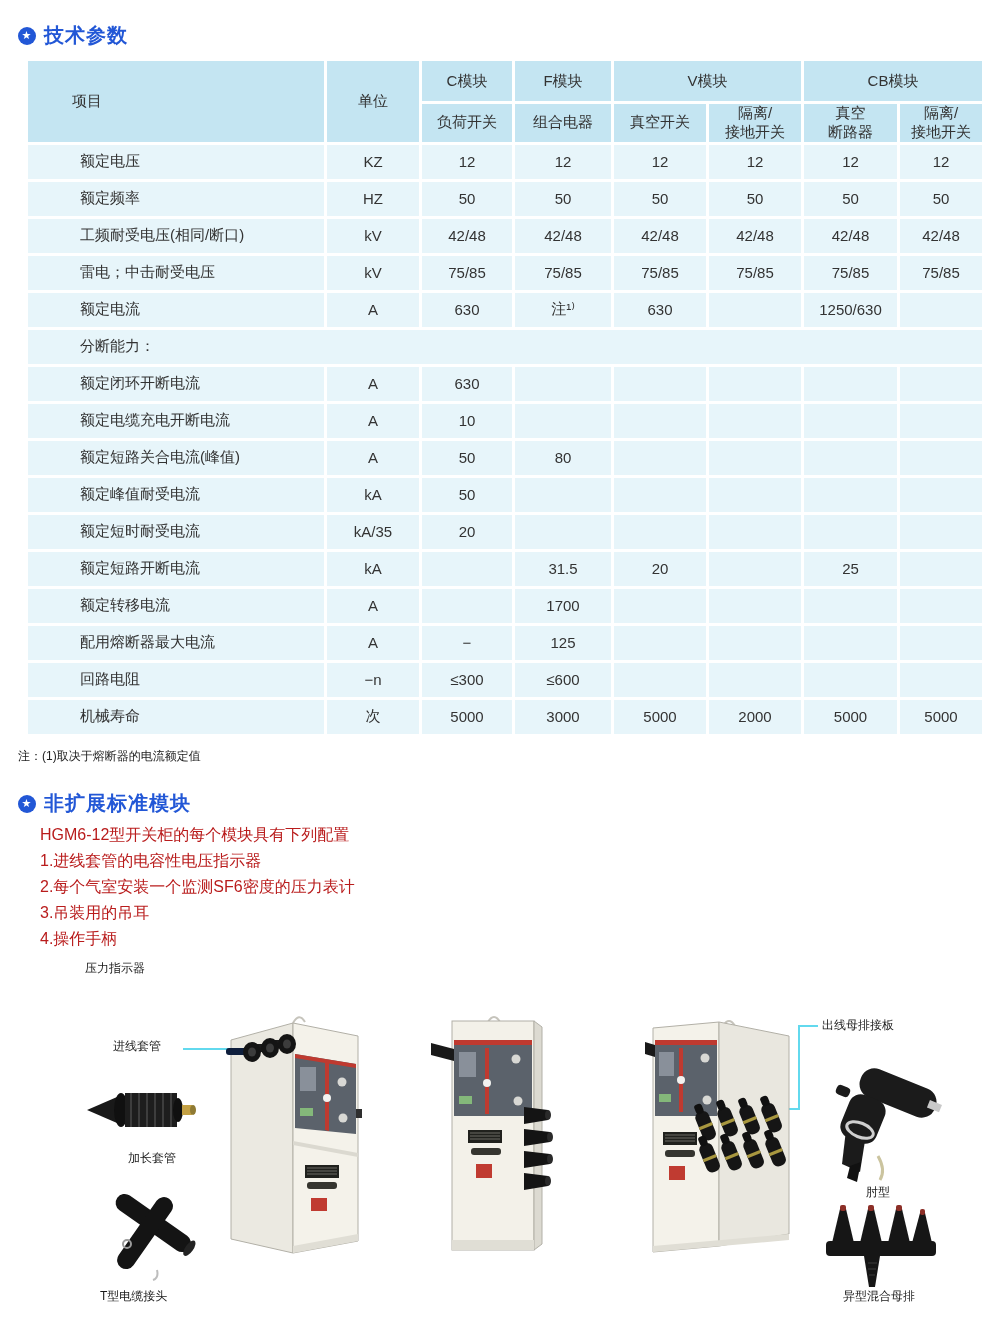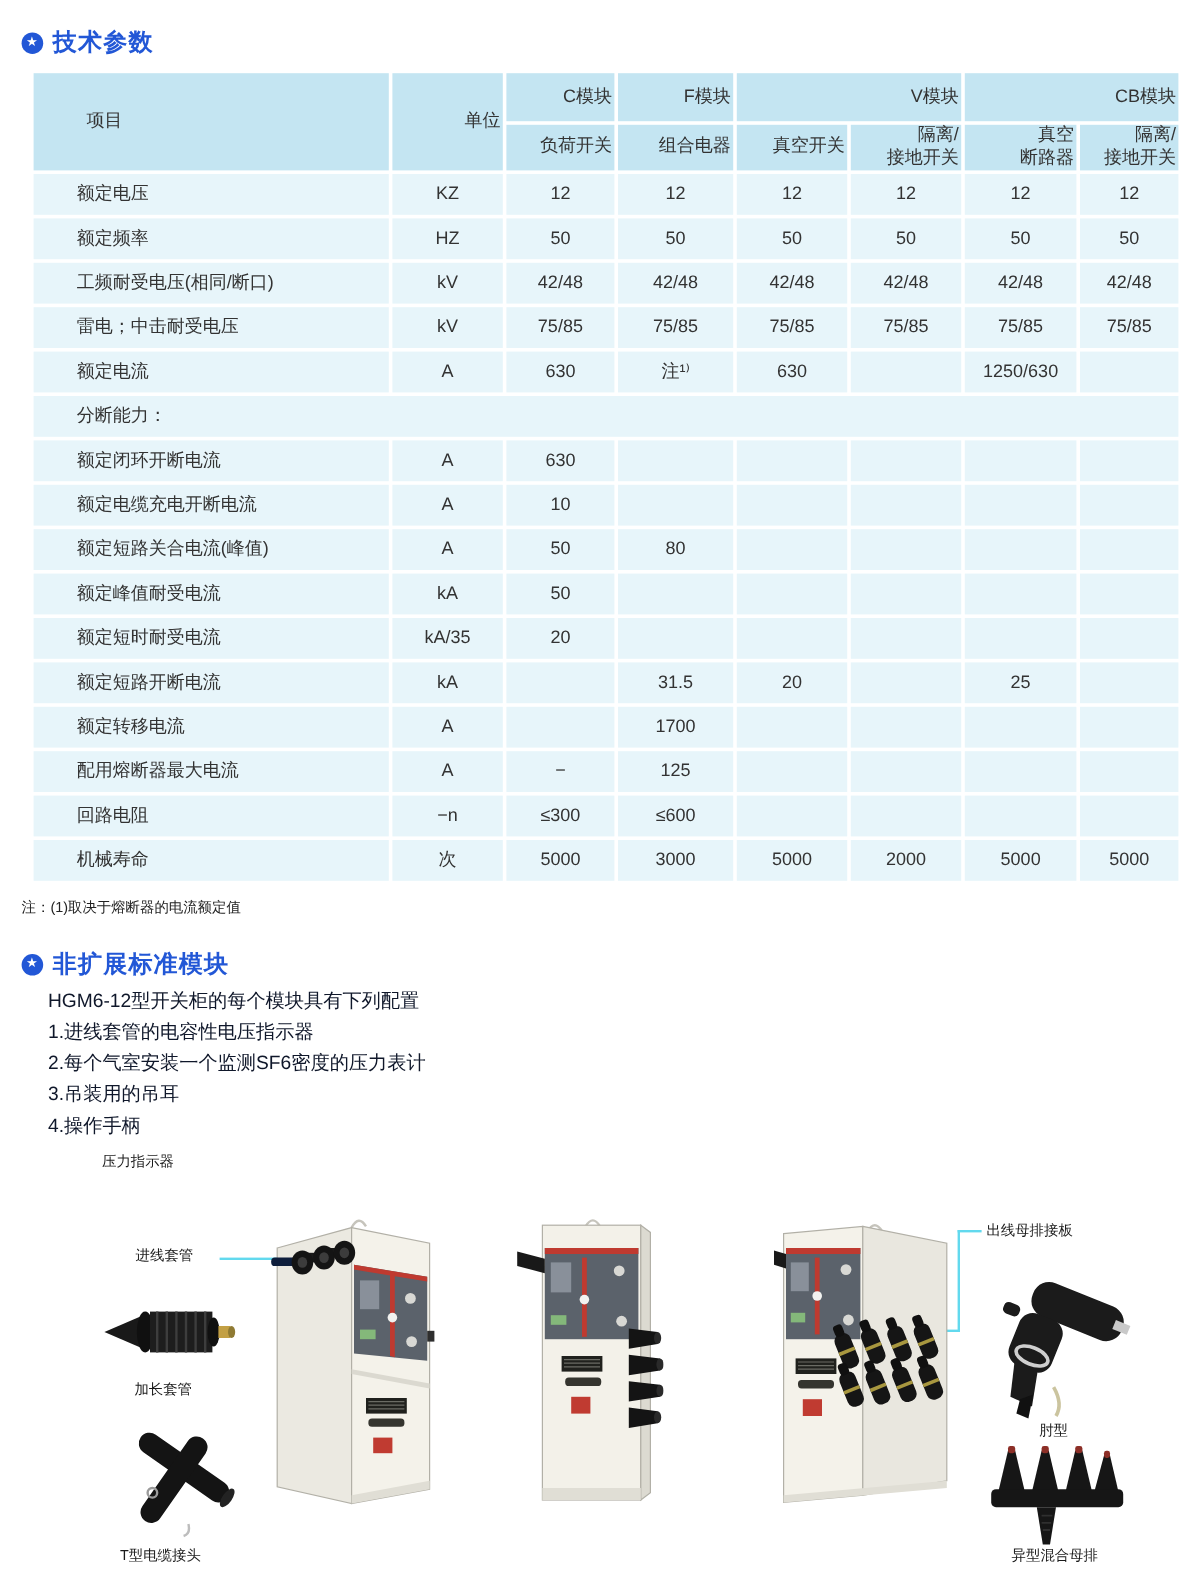--- a/index.html
+++ b/index.html
@@ -6,31 +6,31 @@
   body{font-family:"Liberation Sans","DejaVu Sans",sans-serif;color:#2e2e2e;}
   .page{position:relative;width:1000px;height:1321px;background:#fff;overflow:hidden;}
 
   .sec-header{position:absolute;left:18px;display:flex;align-items:center;gap:8px;
     color:#2257d6;font-size:20px;font-weight:bold;letter-spacing:1px;}
   .sec-icon{width:18px;height:18px;border-radius:50%;background:#2257d6;color:#fff;
     display:flex;align-items:center;justify-content:center;font-size:11px;line-height:1;flex:0 0 auto;}
 
   table.spec{position:absolute;left:25px;top:58px;width:960px;table-layout:fixed;
     border-collapse:separate;border-spacing:3px;font-size:15px;color:#333;}
-  .spec th{background:#c4e5f2;font-weight:normal;text-align:right;vertical-align:middle;
+  .spec th{background:#c4e5f2;font-weight:normal;text-align:center;vertical-align:middle;
     white-space:pre-line;line-height:1.25;padding:0 2px;}
   .spec th.item{text-align:left;padding-left:44px;}
   .spec tr.h1 th{height:40px;}
   .spec tr.h2 th{height:37px;}
   .spec td{background:#e7f5fa;text-align:center;vertical-align:middle;height:34px;padding:0 2px;}
-  .spec td.item{text-align:left;padding-left:36px;}
+  .spec td.item{text-align:left;padding-left:52px;}
 
   .note{position:absolute;left:18px;top:748px;font-size:12px;color:#222;}
 
-  .cfg{position:absolute;font-size:16px;color:#0f172a;line-height:26px;}
+  .cfg{position:absolute;font-size:16px;color:#b91c1c;line-height:26px;}
   .cfg div{white-space:nowrap;}
 
   .plain-label{position:absolute;font-size:12px;color:#1a1a1a;white-space:nowrap;}
 
   .figure{position:absolute;left:0;top:1000px;width:1000px;height:321px;}
   .fig-item{position:absolute;}
   .leader{position:absolute;background:#62d9ee;}
 </style>
 </head>
 <body>
@@ -244,21 +244,21 @@
     <div>2.每个气室安装一个监测SF6密度的压力表计</div>
     <div>3.吊装用的吊耳</div>
     <div>4.操作手柄</div>
   </div>
 
   <div class="plain-label" style="left:85px;top:960px;">压力指示器</div>
 
   <div class="figure">
 
     <div class="plain-label" style="left:113px;top:38px;">进线套管</div>
-    <div class="plain-label" style="left:112px;top:150px;">加长套管</div>
+    <div class="plain-label" style="left:128px;top:150px;">加长套管</div>
     <div class="plain-label" style="left:100px;top:288px;">T型电缆接头</div>
     <div class="plain-label" style="left:822px;top:17px;">出线母排接板</div>
     <div class="plain-label" style="left:866px;top:184px;">肘型</div>
     <div class="plain-label" style="left:843px;top:288px;">异型混合母排</div>
 
     <div class="leader" style="left:183px;top:48px;width:50px;height:2px;"></div>
     <div class="leader" style="left:798px;top:25px;width:20px;height:2px;"></div>
     <div class="leader" style="left:798px;top:25px;width:2px;height:85px;"></div>
     <div class="leader" style="left:776px;top:108px;width:24px;height:2px;"></div>
 

